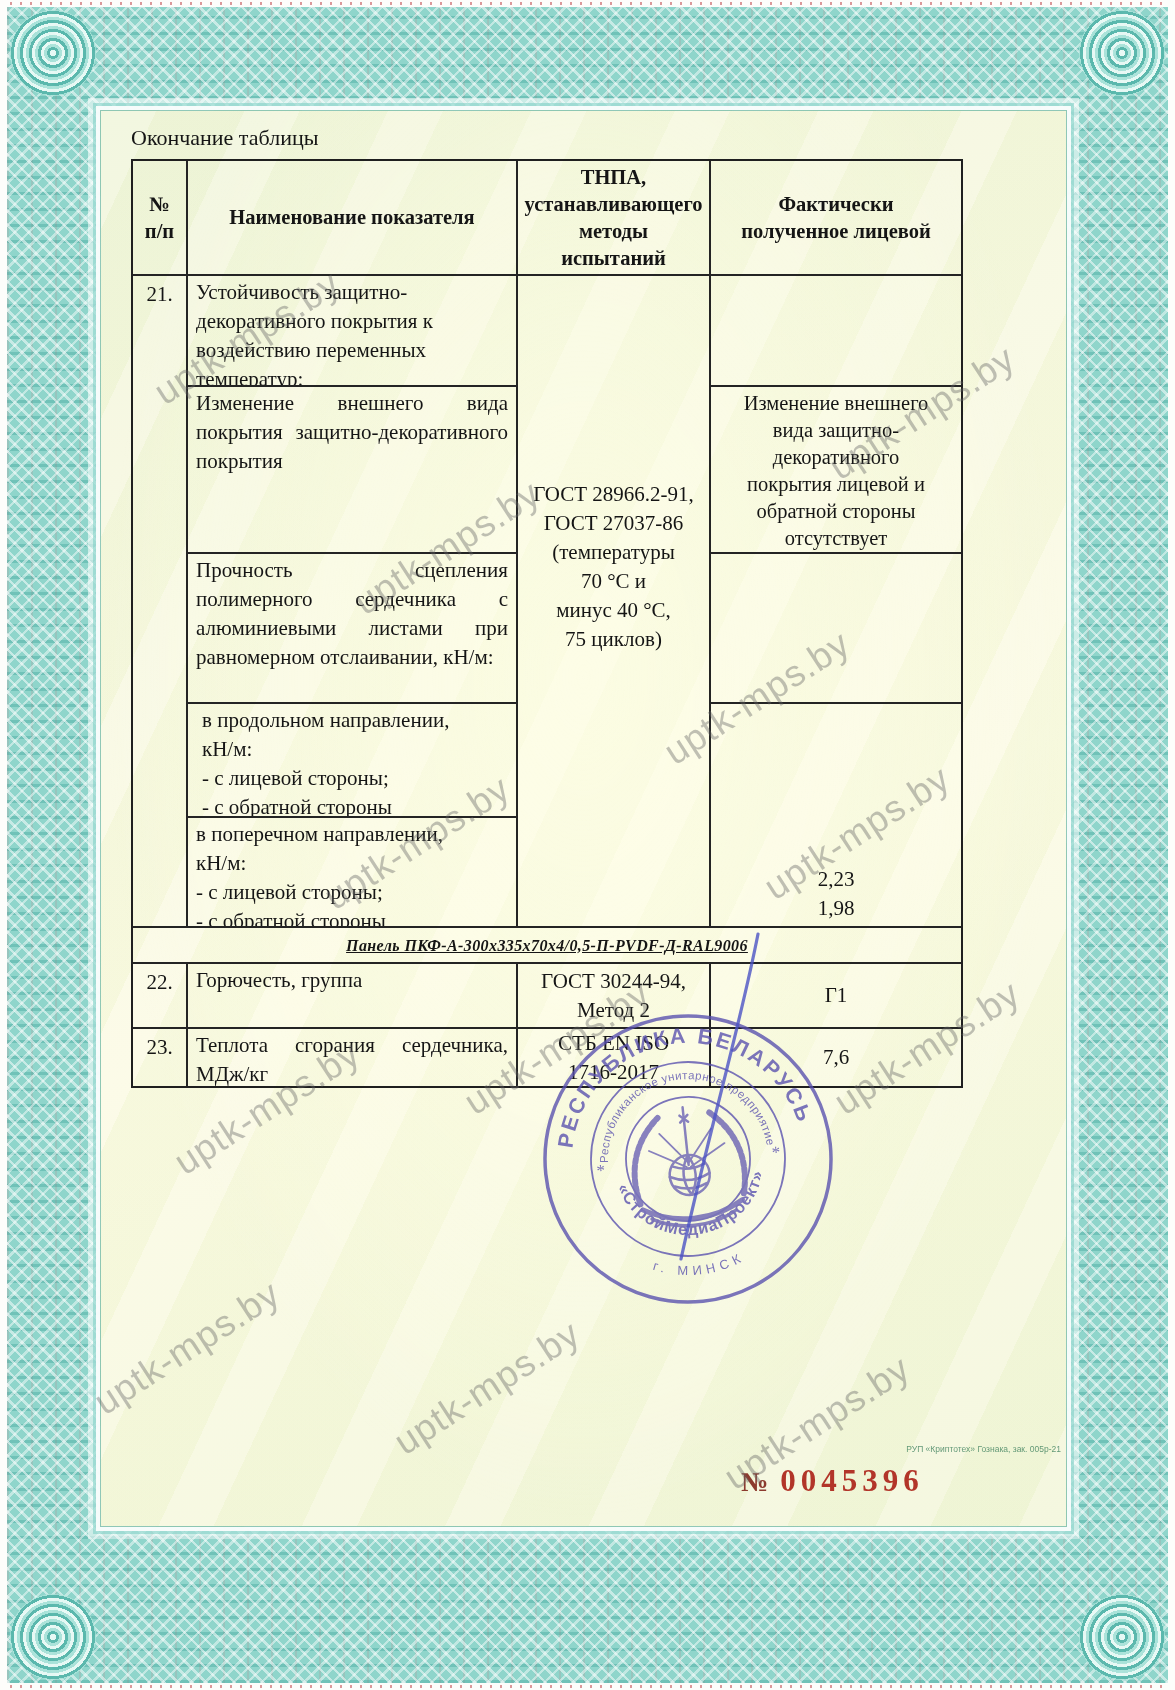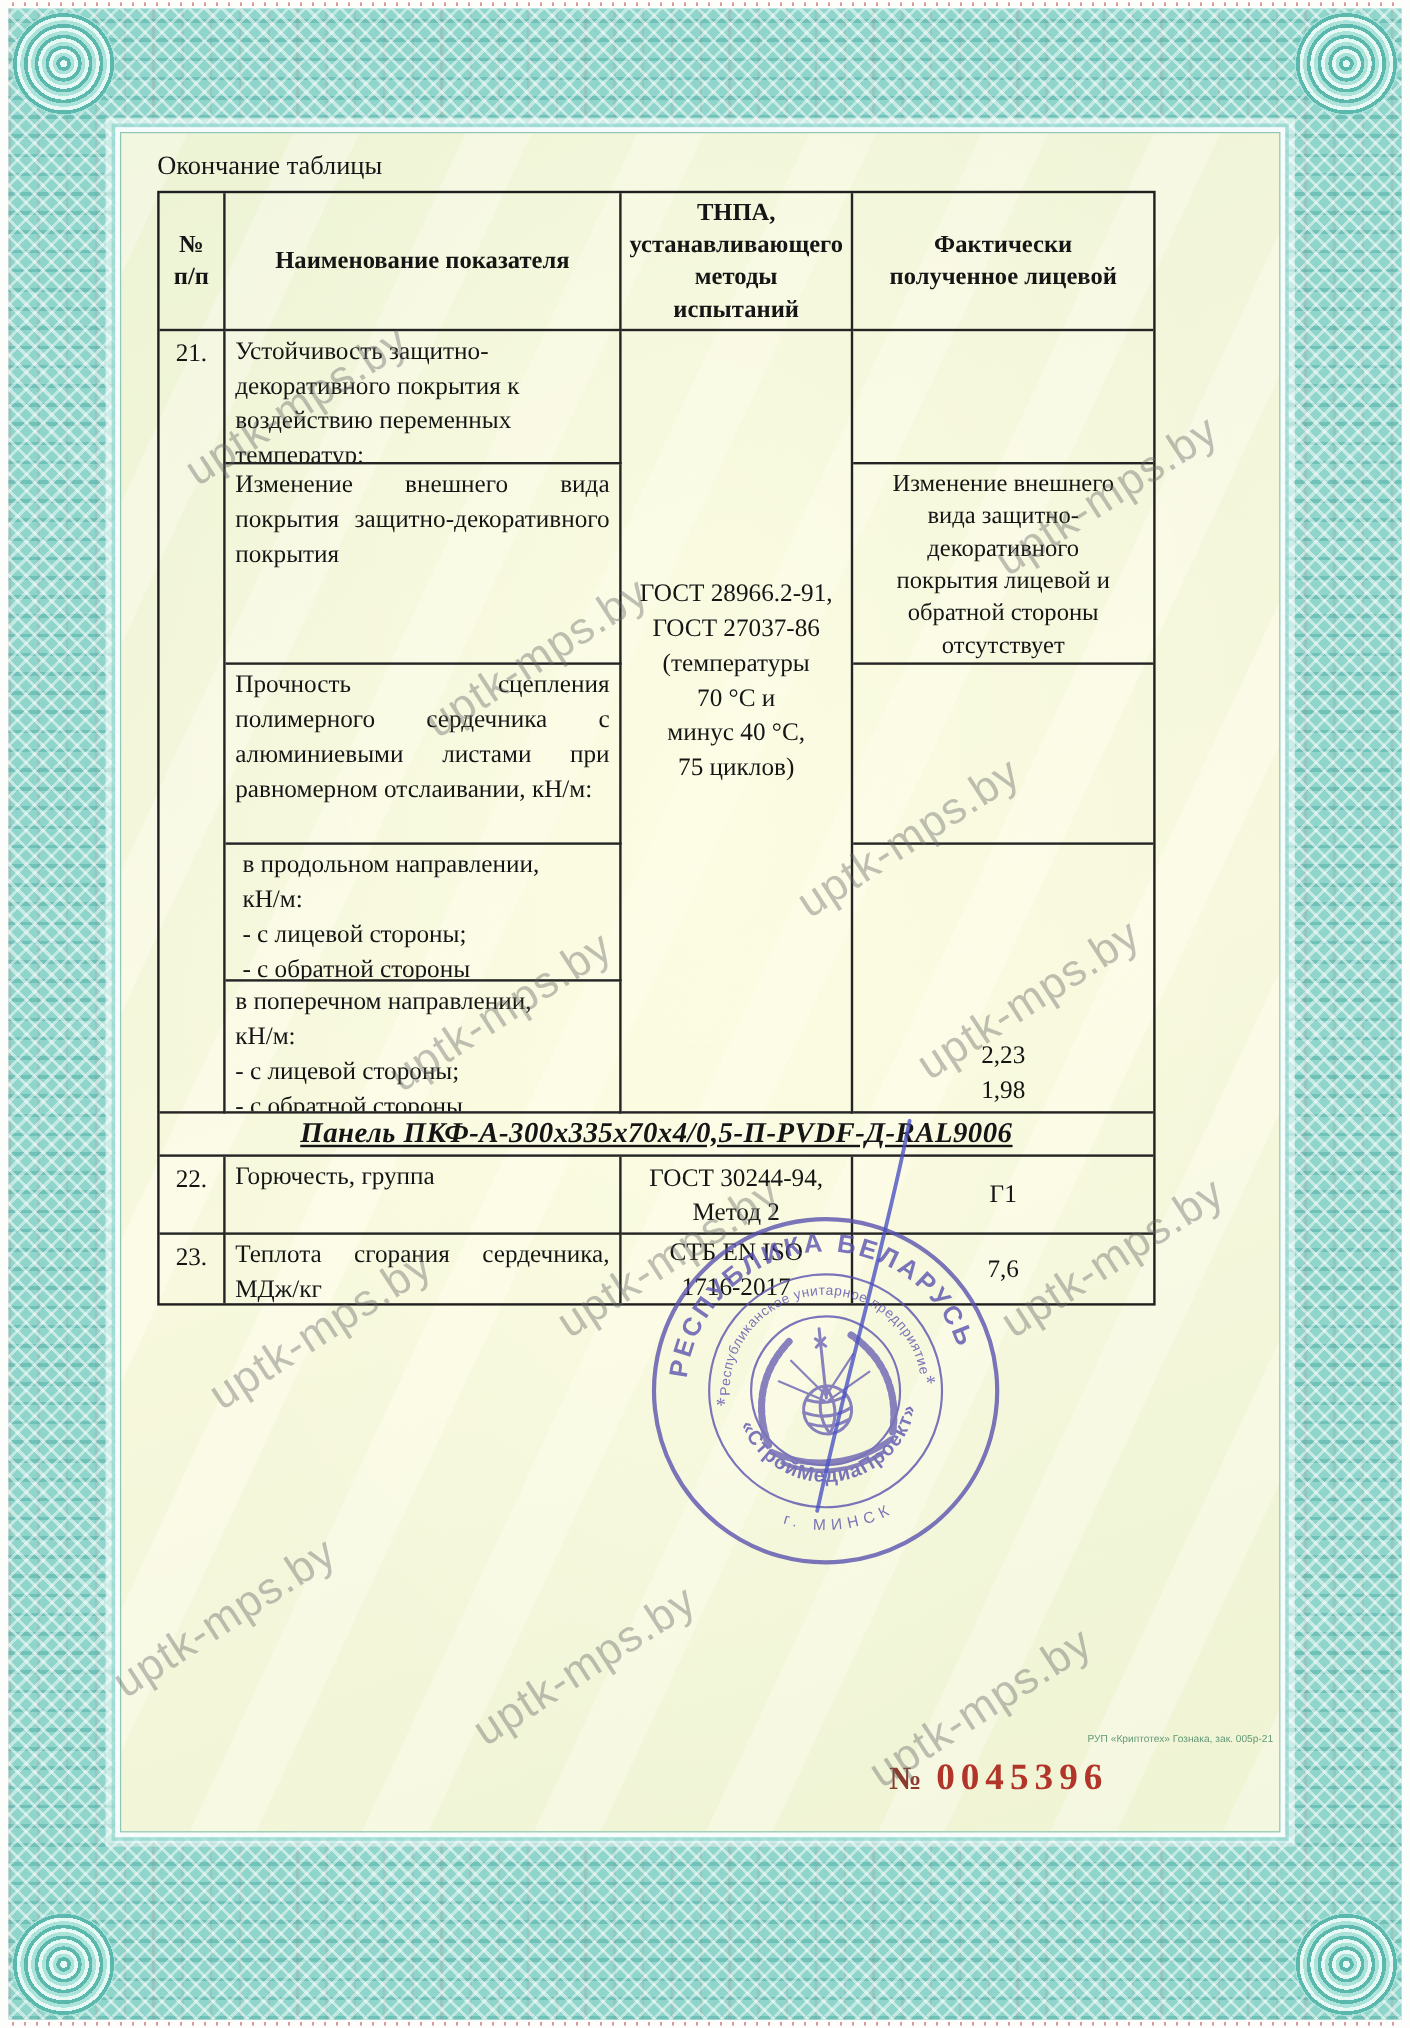--- a/index.html
+++ b/index.html
@@ -42,21 +42,21 @@
   .nr{border-right:none}.nb{border-bottom:none}
   .pre{white-space:pre-line;}
   .just{text-align:justify;}
   .hdr{font-weight:bold;display:flex;align-items:center;justify-content:center;
        text-align:center;font-size:20.5px;line-height:27px;}
   .numc{text-align:center;padding-top:4px;}
   .method{display:flex;align-items:center;justify-content:center;text-align:center;}
   .vals{display:flex;align-items:flex-end;justify-content:center;text-align:center;padding-bottom:3px;}
   .resb{font-size:20.5px;line-height:27px;text-align:center;padding-top:3px;}
   .panel{display:flex;align-items:center;justify-content:center;
-         font-weight:bold;font-style:italic;font-size:24px;padding:0;}
+         font-weight:bold;font-style:italic;font-size:16px;padding:0;}
   .panel span{text-decoration:underline;letter-spacing:.4px;}
 
   
   .sig-row{position:absolute;left:30px;top:1038px;width:800px;display:flex;
            justify-content:space-between;font-size:22px;z-index:2;}
   .stamp{position:absolute;left:437px;top:898px;z-index:4;transform:rotate(-6deg);opacity:.92;}
   .penstroke{position:absolute;left:560px;top:810px;z-index:6;}
   .serial{position:absolute;left:640px;top:1352px;z-index:3;display:flex;align-items:baseline;gap:12px;}
   .serial .nsign{font-size:27px;color:#8c3a2e;font-weight:bold;}
   .serial .digits{font-family:Liberation Serif, serif;font-weight:700;font-size:31px;

